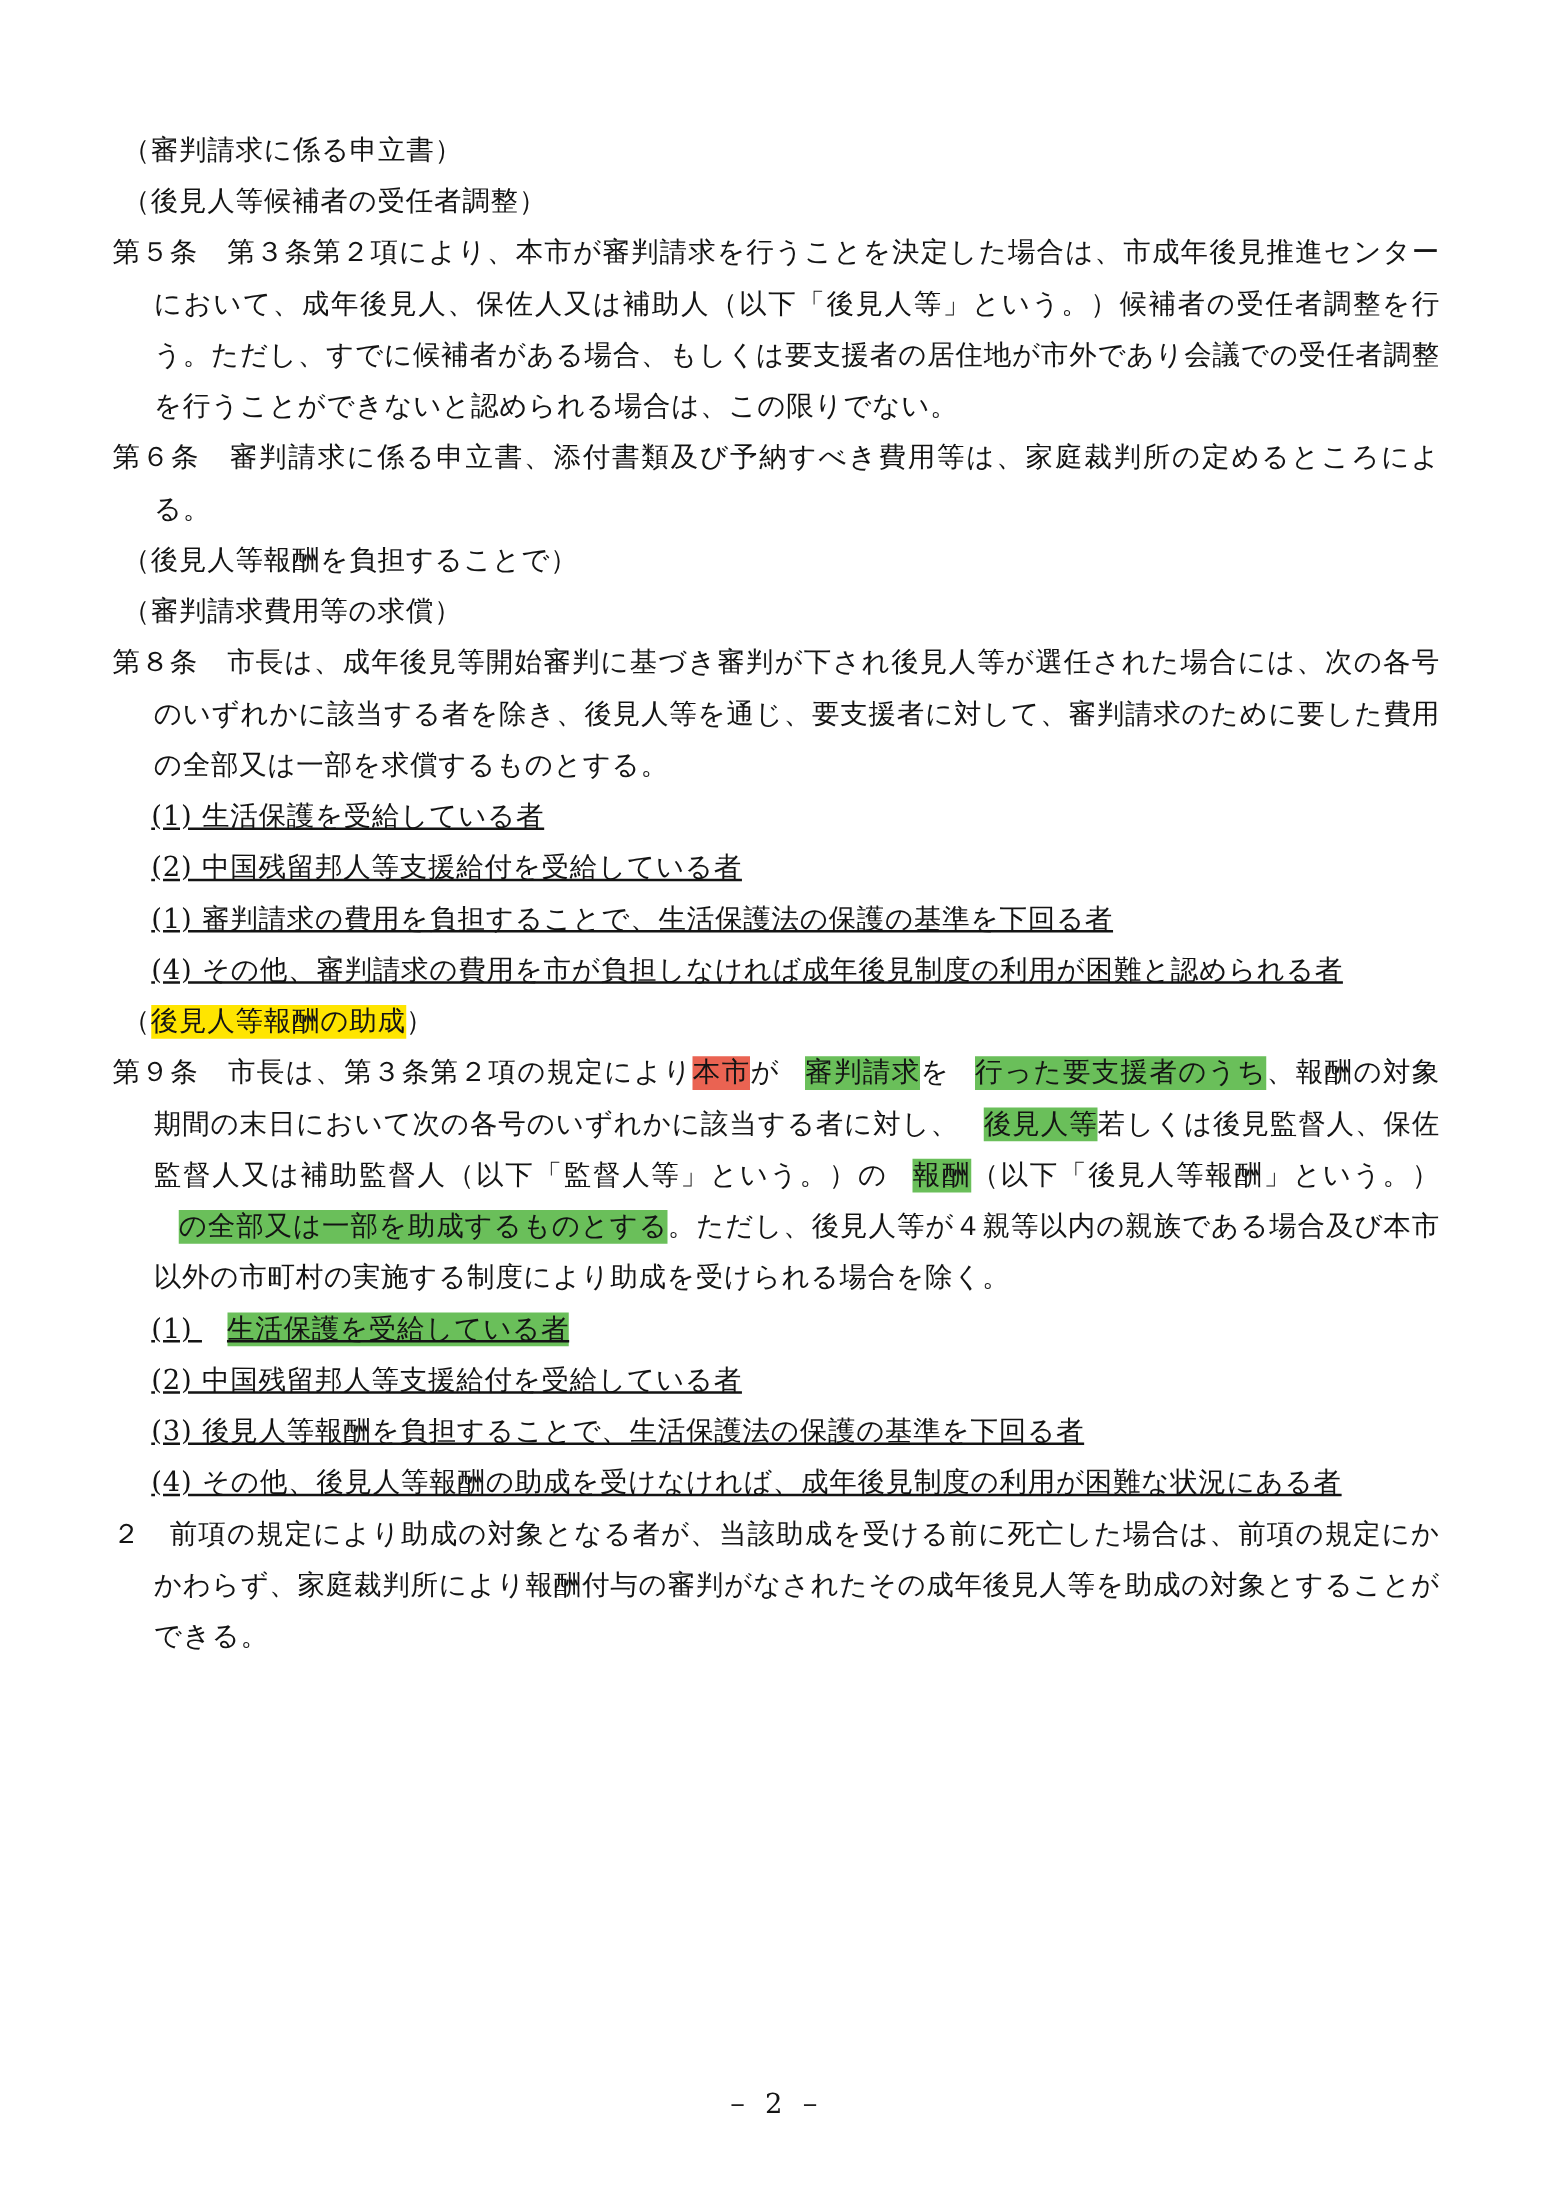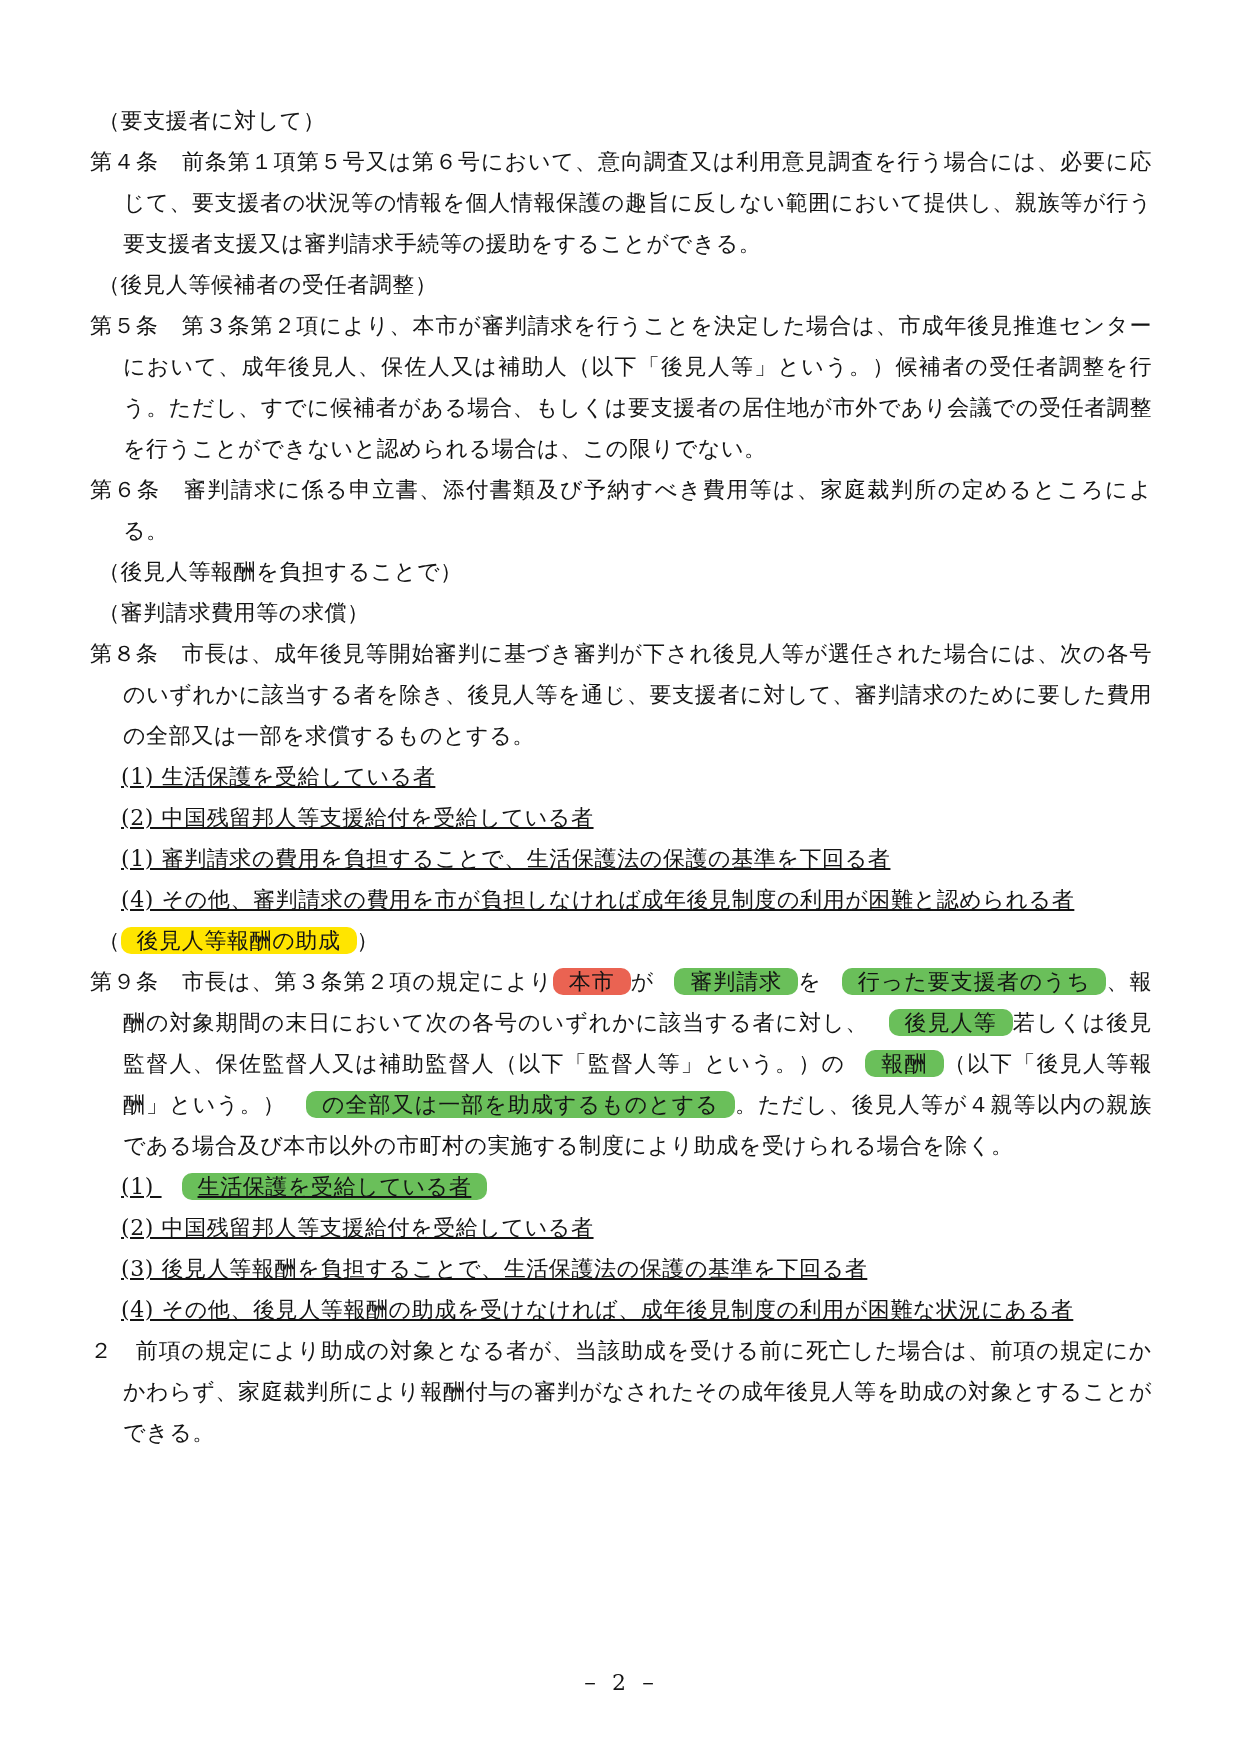--- a/index.html
+++ b/index.html
@@ -28,40 +28,39 @@
   .block { margin: 0; }
   
   .heading { margin-left: 8px; }
   .heading.first { margin-top: 0; }
   
   .article, .para2 {
     padding-left: 33px;
     text-indent: -33px;
   }
   .item { margin-left: 31px; text-decoration: underline; }
-  .hl { padding: 1px 16px; border-radius: 10px; }
+  .hl { padding: 1px 0; }
   .hl-yellow { background: var(--hl-yellow, #ffe500); }
   .hl-green  { background: var(--hl-green, #6abf5a); margin-left: 20px; }
   .hl-red    { background: var(--hl-red, #ea6352); }
   .footer {
     position: absolute;
     left: 0; top: 1668px;
     width: 1240px;
     text-align: center;
     font-size: 22px;
     letter-spacing: 2px;
   }
 </style>
 </head>
 <body>
 
 <div class="page">
   <div class="doc-body">
-      <p class="block heading first"><span>（要支援者に対して）</span></p>
-      <p class="block article"><span>第４条　前条第１項第５号又は第６号において、意向調査又は利用意見調査を行う場合には、必要に応じて、要支援者の状況等の情報を個人情報保護の趣旨に反しない範囲において提供し、親族等が行う要支援者支援又は審判請求手続等の援助をすることができる。</span></p>
+      <p class="block heading first"><span>（審判請求に係る申立書）</span></p>
       <p class="block heading"><span>（後見人等候補者の受任者調整）</span></p>
       <p class="block article"><span>第５条　第３条第２項により、本市が審判請求を行うことを決定した場合は、市成年後見推進センターにおいて、成年後見人、保佐人又は補助人（以下「後見人等」という。）候補者の受任者調整を行う。ただし、すでに候補者がある場合、もしくは要支援者の居住地が市外であり会議での受任者調整を行うことができないと認められる場合は、この限りでない。</span></p>
       <p class="block article"><span>第６条　審判請求に係る申立書、添付書類及び予納すべき費用等は、家庭裁判所の定めるところによる。</span></p>
       <p class="block heading"><span>（後見人等報酬を負担することで）</span></p>
       <p class="block heading"><span>（審判請求費用等の求償）</span></p>
       <p class="block article"><span>第８条　市長は、成年後見等開始審判に基づき審判が下され後見人等が選任された場合には、次の各号のいずれかに該当する者を除き、後見人等を通じ、要支援者に対して、審判請求のために要した費用の全部又は一部を求償するものとする。</span></p>
       <p class="block item"><span>(1) 生活保護を受給している者</span></p>
       <p class="block item"><span>(2) 中国残留邦人等支援給付を受給している者</span></p>
       <p class="block item"><span>(1) 審判請求の費用を負担することで、生活保護法の保護の基準を下回る者</span></p>
       <p class="block item"><span>(4) その他、審判請求の費用を市が負担しなければ成年後見制度の利用が困難と認められる者</span></p>

